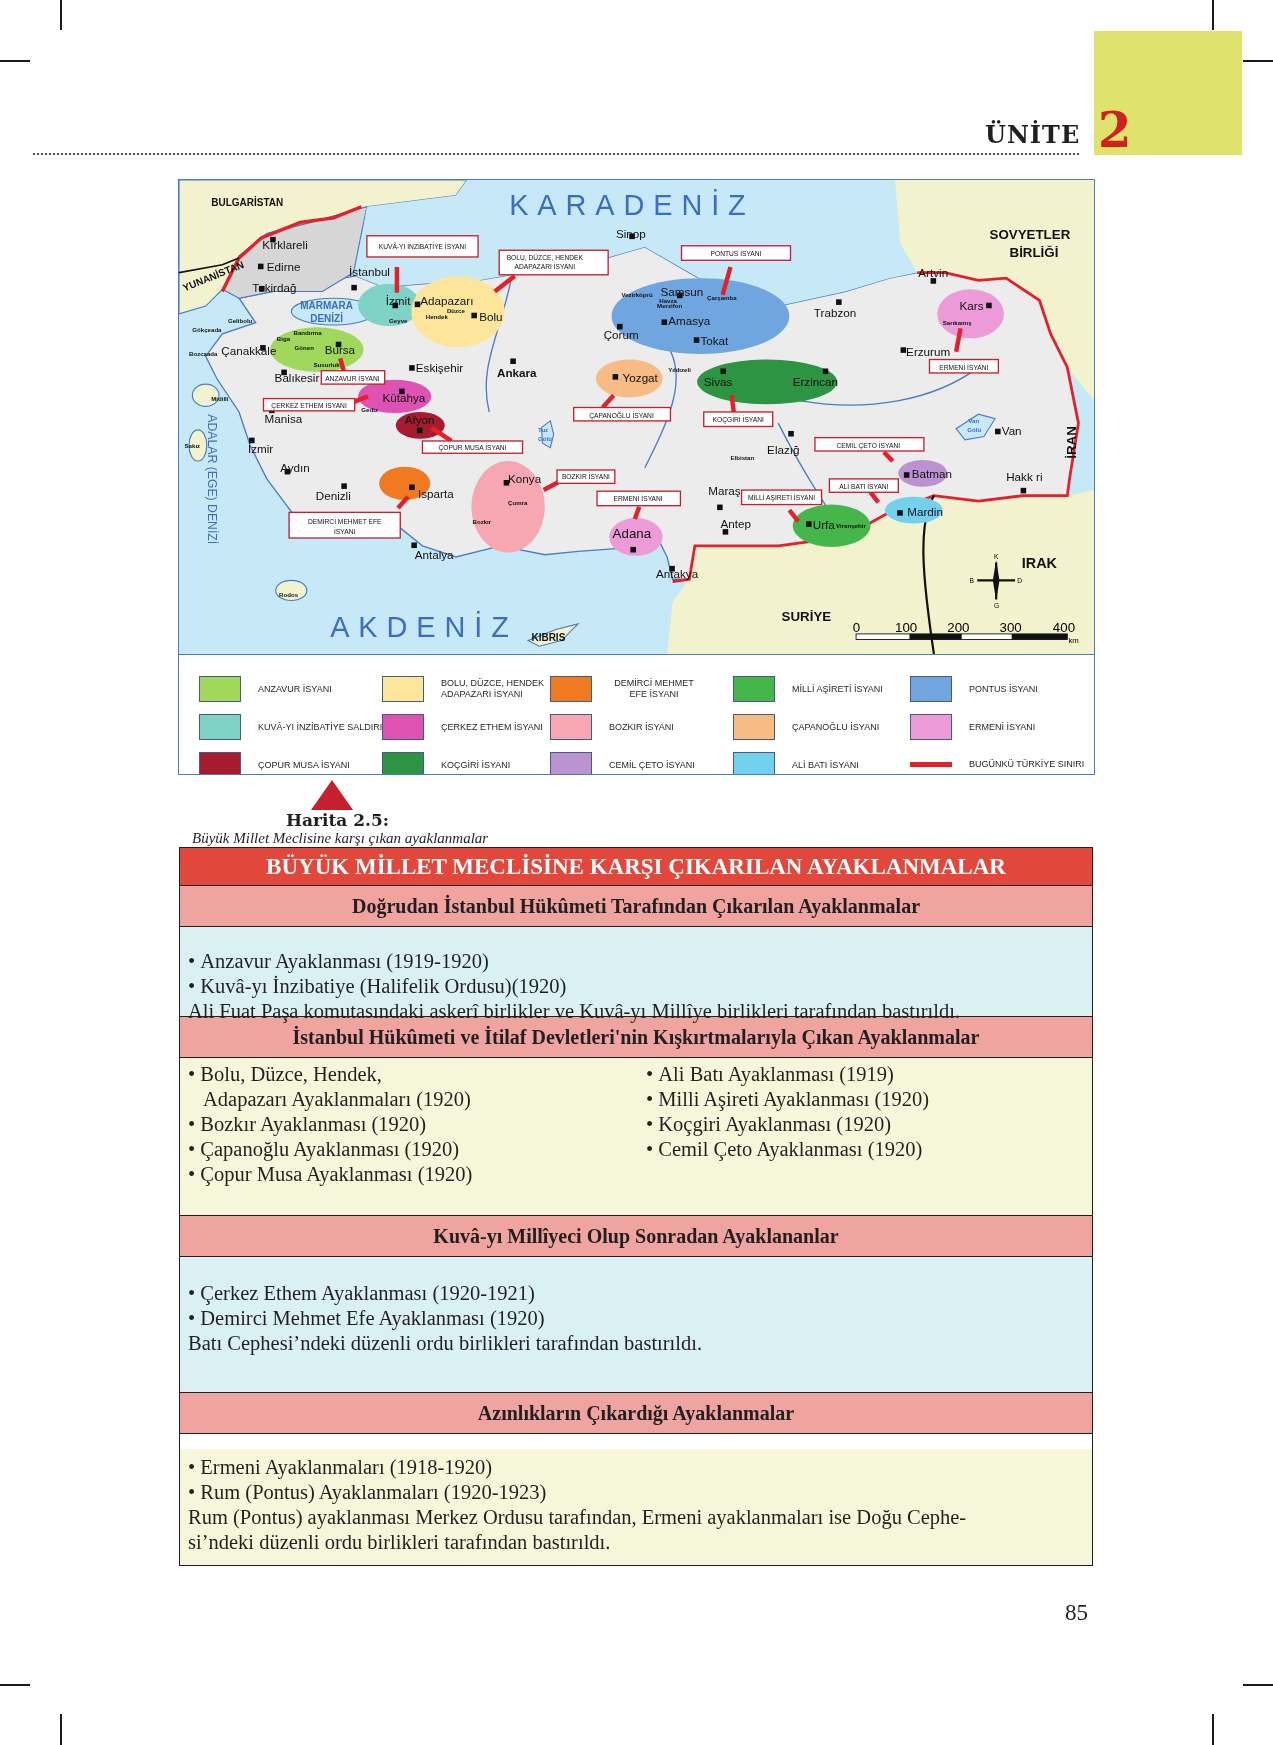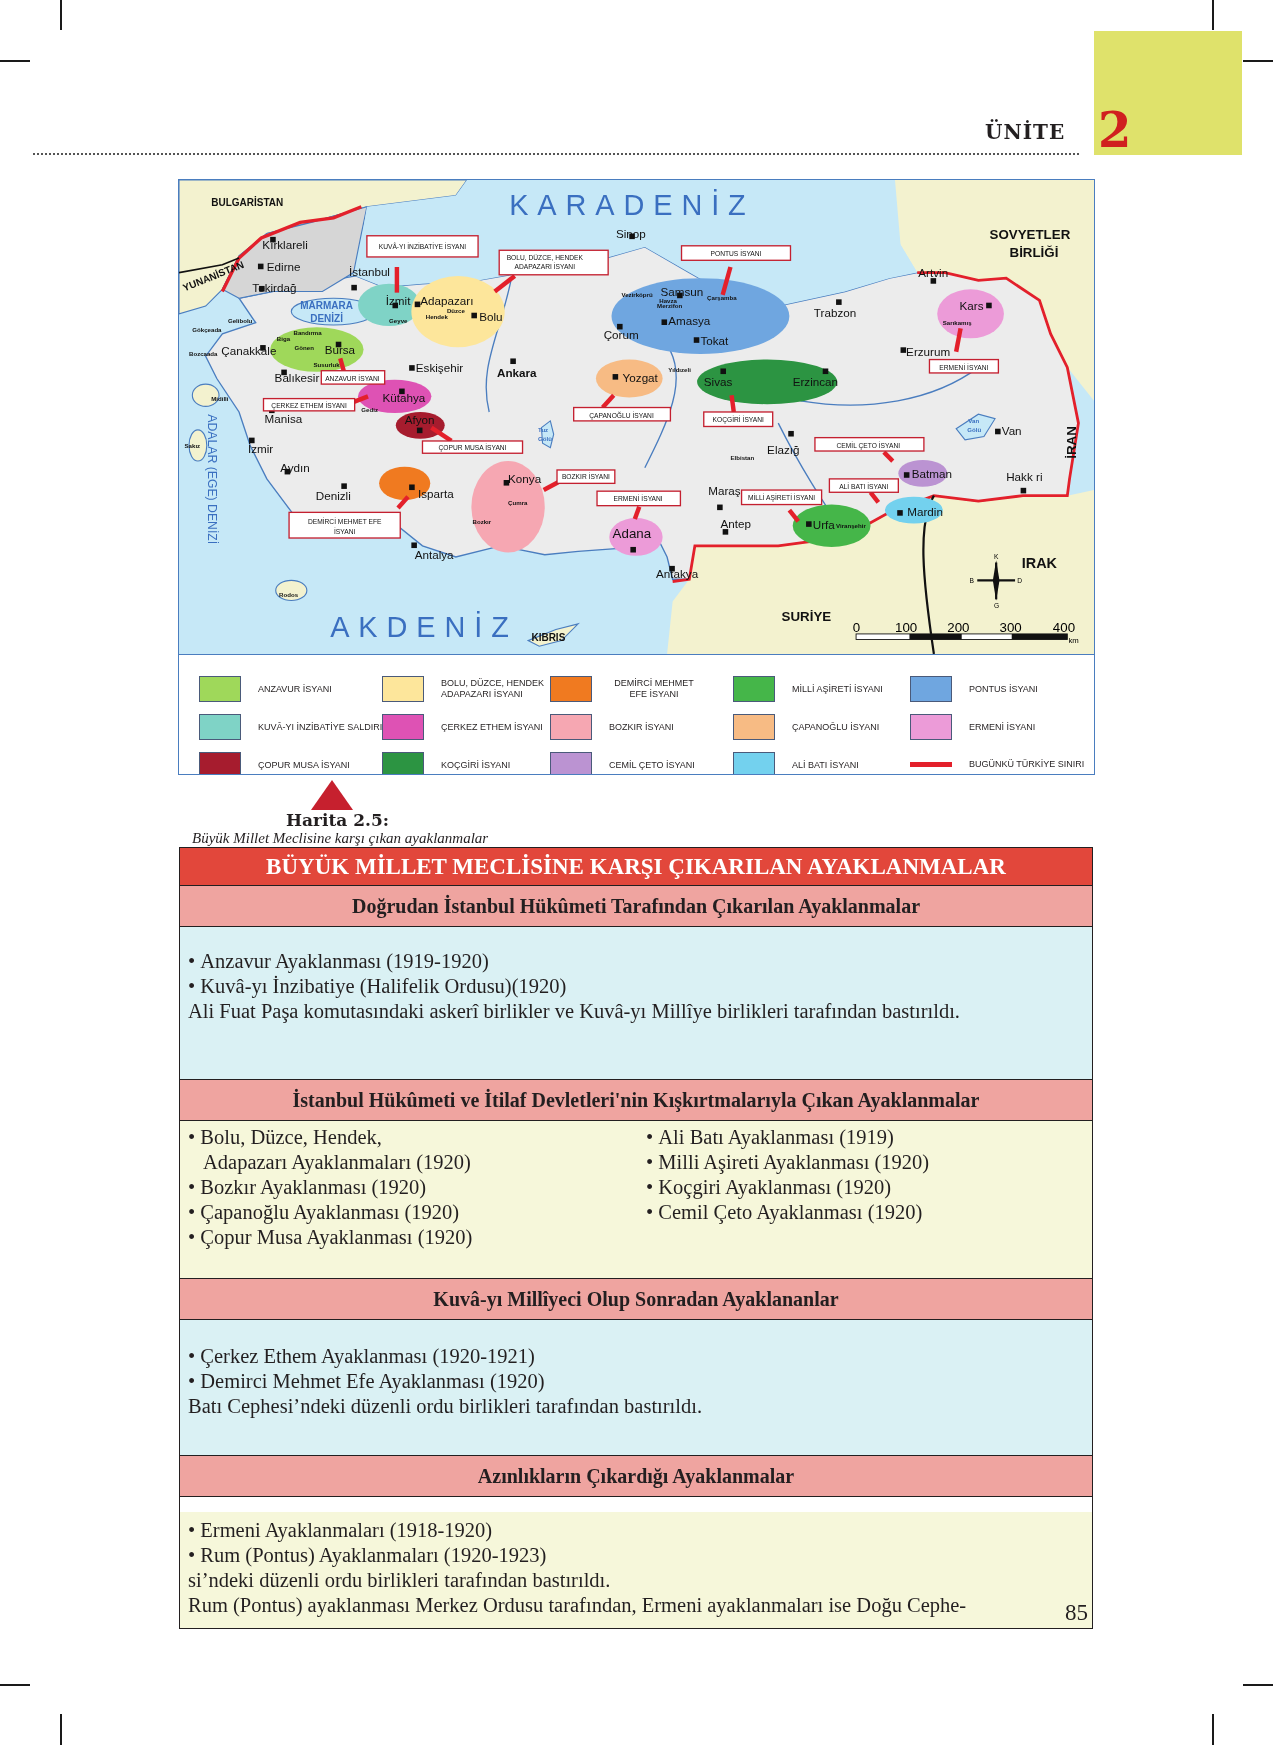--- a/index.html
+++ b/index.html
@@ -1,19 +1,19 @@
 <!DOCTYPE html>
 <html><head>
 <meta charset="utf-8">
 <style>
   html, body { margin: 0; padding: 0; }
   body { width: 1273px; height: 1745px; position: relative; background: #ffffff; overflow: hidden; font-family: "Liberation Serif", serif; color: #231f20; }
   .crop { position: absolute; background: #1a1a1a; }
   .unit-box { position: absolute; left: 1094px; top: 31px; width: 148px; height: 124px; background: #dfe26b; }
-  .unit-label { position: absolute; left: 985px; top: 120px; font-family: "DejaVu Serif", serif; font-weight: bold; font-size: 20px; letter-spacing: 1px; color: #231f20; }
+  .unit-label { position: absolute; left: 985px; top: 120px; font-family: "DejaVu Serif", serif; font-weight: bold; font-size: 24px; letter-spacing: 1px; color: #231f20; }
   .unit-number { position: absolute; left: 1098px; top: 104px; font-family: "DejaVu Serif", serif; font-weight: bold; font-size: 48px; line-height: 52px; color: #d0201f; }
   .dotted-rule { position: absolute; left: 33px; top: 153px; width: 1046px; border-top: 2px dotted #555; }
   .map-frame { position: absolute; left: 178px; top: 179px; width: 917px; height: 596px; border: 1.5px solid #4a7dbf; box-sizing: border-box; background: #fff; overflow: hidden; }
   .map-area { position: absolute; left: 0; top: 0; width: 915px; height: 474px; }
   .legend { position: absolute; left: 0; top: 474px; width: 915px; height: 120px; border-top: 1.5px solid #4a7dbf; background: #fff; }
   .legend-item { position: absolute; display: flex; align-items: center; }
   .legend-swatch { width: 42px; height: 26px; border: 1px solid #4a5a7a; box-sizing: border-box; }
   .legend-line { width: 42px; height: 5px; background: #e3202b; margin: 10px 0; }
   .legend-text { margin-left: 17px; font-family: "Liberation Sans", sans-serif; font-size: 9px; line-height: 11px; color: #231f20; text-transform: uppercase; max-width: 110px; }
   .caption { position: absolute; left: 187px; top: 780px; display: flex; align-items: center; flex-direction: column; }
@@ -387,21 +387,21 @@
 <div class="caption">
   <div class="caption-triangle"></div>
   <span class="caption-label">Harita 2.5:</span>
   <span class="caption-text">Büyük Millet Meclisine karşı çıkan ayaklanmalar</span>
 </div>
 
 <div class="table">
   <div class="t-title">BÜYÜK MİLLET MECLİSİNE KARŞI ÇIKARILAN AYAKLANMALAR</div>
 
   <div class="t-sub">Doğrudan İstanbul Hükûmeti Tarafından Çıkarılan Ayaklanmalar</div>
-  <div class="t-body blue" style="height:153px;padding-top:22px;">
+  <div class="t-body blue" style="height:90px;padding-top:22px;">
     <div class="item">Anzavur Ayaklanması (1919-1920)</div>
     <div class="item">Kuvâ-yı İnzibatiye (Halifelik Ordusu)(1920)</div>
     <div>Ali Fuat Paşa komutasındaki  askerî birlikler ve Kuvâ-yı Millîye birlikleri tarafından bastırıldı.</div>
   </div>
 
   <div class="t-sub">İstanbul Hükûmeti ve İtilaf Devletleri'nin Kışkırtmalarıyla Çıkan Ayaklanmalar</div>
   <div class="t-body cream" style="height:158px;padding-top:4px;padding-left:8px;">
     <div class="two-col">
       <div class="col col-left">
         <div class="item">Bolu, Düzce, Hendek,</div>
@@ -423,18 +423,18 @@
   <div class="t-body blue" style="height:136px;padding-top:24px;">
     <div class="item">Çerkez Ethem Ayaklanması (1920-1921)</div>
     <div class="item">Demirci Mehmet Efe Ayaklanması (1920)</div>
     <div>Batı Cephesi’ndeki düzenli ordu birlikleri tarafından bastırıldı.</div>
   </div>
 
   <div class="t-sub">Azınlıkların Çıkardığı Ayaklanmalar</div>
   <div class="t-body cream" style="height:116px;padding-top:6px;margin-top:15px;">
     <div class="item">Ermeni Ayaklanmaları (1918-1920)</div>
     <div class="item">Rum (Pontus) Ayaklanmaları (1920-1923)</div>
+    <div>Rum (Pontus) ayaklanması Merkez Ordusu tarafından, Ermeni ayaklanmaları ise Doğu Cephe-</div>
     <div>si’ndeki düzenli ordu birlikleri tarafından bastırıldı.</div>
-    <div>Rum (Pontus) ayaklanması Merkez Ordusu tarafından, Ermeni ayaklanmaları ise Doğu Cephe-</div>
   </div>
 </div>
 
 <div class="page-number">85</div>
 
 </body></html>

